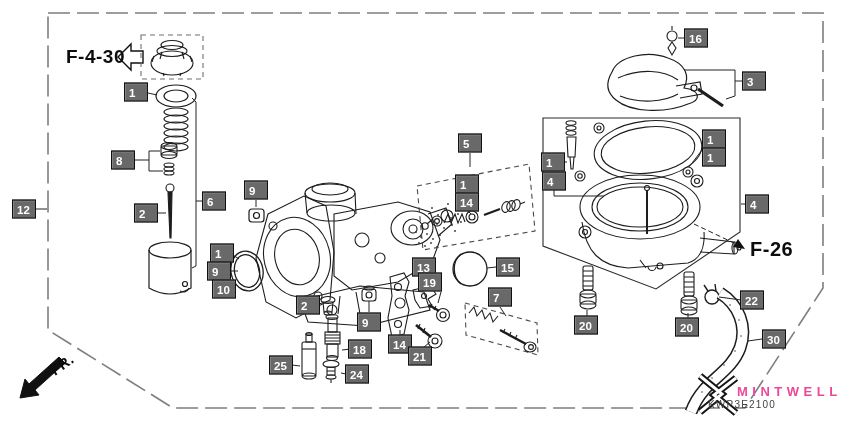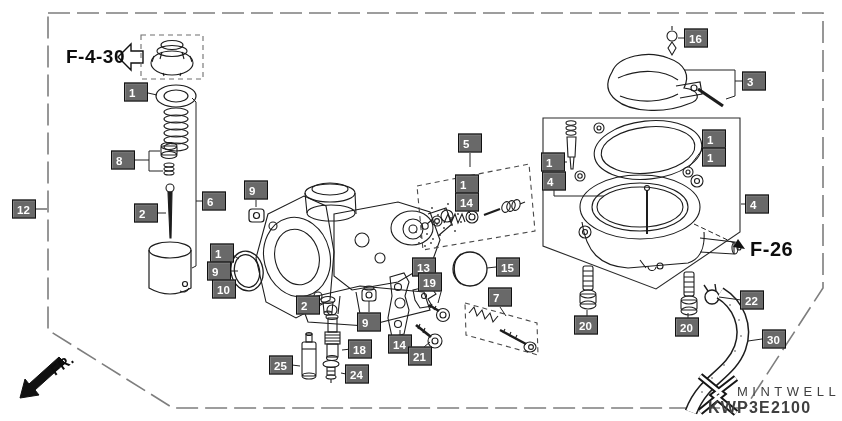--- a/index.html
+++ b/index.html
@@ -20,26 +20,26 @@
   .ref-label{
     position:absolute;color:#0d0d0d;font-weight:bold;z-index:4;white-space:nowrap;
   }
   #ref-f430{left:66px;top:46px;font-size:19px;letter-spacing:.5px;}
   #ref-f26{left:750px;top:238px;font-size:20px;letter-spacing:.5px;}
   #fr-label{
     left:52px;top:364px;font-size:14.5px;transform:rotate(-36deg);
     transform-origin:left center;letter-spacing:.5px;
   }
   #brand-name{
-    position:absolute;left:737px;top:384px;font-size:13px;font-weight:normal;
-    letter-spacing:4.5px;color:#404040;z-index:6;
+    position:absolute;left:737px;top:384px;font-size:13px;font-weight:bold;
+    letter-spacing:4.5px;color:#ec4899;z-index:6;
   }
   #brand-code{
-    position:absolute;left:708px;top:399px;font-size:16px;letter-spacing:1.2px;
-    color:#3f3f3f;z-index:6;font-weight:bold;
+    position:absolute;left:708px;top:399px;font-size:10px;letter-spacing:1.2px;
+    color:#3f3f3f;z-index:6;font-weight:normal;
   }
 </style>
 </head>
 <body>
 
 <div class="stage">
 
   <svg width="842" height="421" viewBox="0 0 842 421">
 
     <g>

